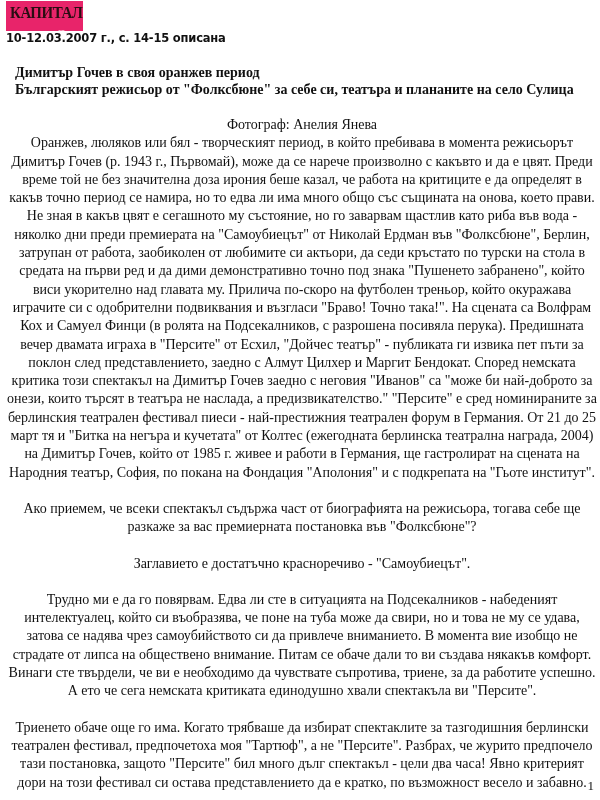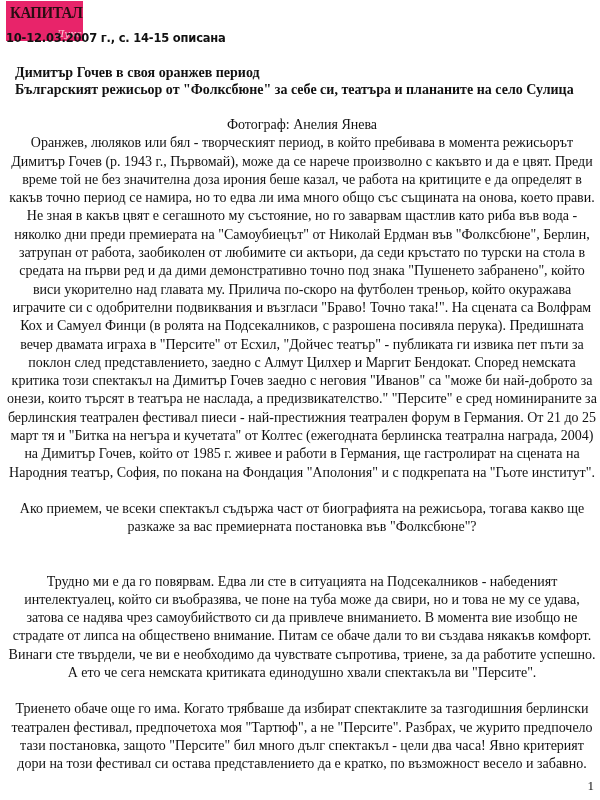--- a/index.html
+++ b/index.html
@@ -1,19 +1,19 @@
 <!DOCTYPE html>
 <html><head>
 <meta charset="utf-8">
 <style>
   html, body { margin: 0; padding: 0; background: #ffffff; }
   body { width: 600px; height: 800px; position: relative; overflow: hidden; color: #111; }
   .page { position: absolute; left: 5px; top: 0; width: 592px; }
   .logo {
-    position: absolute; left: 1px; top: 1px; width: 77px; height: 40px;
+    position: absolute; left: 1px; top: 1px; width: 77px; height: 30px;
     background: #e8246a; overflow: hidden;
   }
   .logo-main {
     position: absolute; left: 4px; top: 2px;
     font-family: "Liberation Serif", serif; font-weight: bold;
     font-size: 15px; letter-spacing: -0.5px; color: #2a0d12;
     transform: scaleY(1.15); transform-origin: top left;
   }
   .logo-sub {
     position: absolute; left: 50px; top: 9px;
@@ -53,22 +53,23 @@
 
   <div class="titles">
     <div>Димитър Гочев в своя оранжев период</div>
     <div>Българският режисьор от "Фолксбюне" за себе си, театъра и плананите на село Сулица</div>
   </div>
 
   <div class="body-text">
     <p>Фотограф: Анелия Янева</p>
     <p>Оранжев, люляков или бял - творческият период, в който пребивава в момента режисьорът Димитър Гочев (р. 1943 г., Първомай), може да се нарече произволно с какъвто и да е цвят. Преди време той не без значителна доза ирония беше казал, че работа на критиците е да определят в какъв точно период се намира, но то едва ли има много общо със същината на онова, което прави. Не зная в какъв цвят е сегашното му състояние, но го заварвам щастлив като риба във вода - няколко дни преди премиерата на "Самоубиецът" от Николай Ердман във "Фолксбюне", Берлин, затрупан от работа, заобиколен от любимите си актьори, да седи кръстато по турски на стола в средата на първи ред и да дими демонстративно точно под знака "Пушенето забранено", който виси укорително над главата му. Прилича по-скоро на футболен треньор, който окуражава играчите си с одобрителни подвиквания и възгласи "Браво! Точно така!". На сцената са Волфрам Кох и Самуел Финци (в ролята на Подсекалников, с разрошена посивяла перука). Предишната вечер двамата играха в "Персите" от Есхил, "Дойчес театър" - публиката ги извика пет пъти за поклон след представлението, заедно с Алмут Цилхер и Маргит Бендокат. Според немската критика този спектакъл на Димитър Гочев заедно с неговия "Иванов" са "може би най-доброто за онези, които търсят в театъра не наслада, а предизвикателство." "Персите" е сред номинираните за берлинския театрален фестивал пиеси - най-престижния театрален форум в Германия. От 21 до 25 март тя и "Битка на негъра и кучетата" от Колтес (ежегодната берлинска театрална награда, 2004) на Димитър Гочев, който от 1985 г. живее и работи в Германия, ще гастролират на сцената на Народния театър, София, по покана на Фондация "Аполония" и с подкрепата на "Гьоте институт".</p>
     <div class="gap"></div>
-    <p>Ако приемем, че всеки спектакъл съдържа част от биографията на режисьора, тогава какво ще разкаже за вас премиерната постановка във "Фолксбюне"?</p>
+    <p>Ако приемем, че всеки спектакъл съдържа част от биографията на режисьора, тогава себе ще разкаже за вас премиерната постановка във "Фолксбюне"?</p>
     <div class="gap"></div>
+    <p>Заглавието е достатъчно красноречиво - "Самоубиецът".</p>
     <div class="gap"></div>
     <p>Трудно ми е да го повярвам. Едва ли сте в ситуацията на Подсекалников - набеденият интелектуалец, който си въобразява, че поне на туба може да свири, но и това не му се удава, затова се надява чрез самоубийството си да привлече вниманието. В момента вие изобщо не страдате от липса на обществено внимание. Питам се обаче дали то ви създава някакъв комфорт. Винаги сте твърдели, че ви е необходимо да чувствате съпротива, триене, за да работите успешно. А ето че сега немската критиката единодушно хвали спектакъла ви "Персите".</p>
     <div class="gap"></div>
     <p>Триенето обаче още го има. Когато трябваше да избират спектаклите за тазгодишния берлински театрален фестивал, предпочетоха моя "Тартюф", а не "Персите". Разбрах, че журито предпочело тази постановка, защото "Персите" бил много дълг спектакъл - цели два часа! Явно критерият дори на този фестивал си остава представлението да е кратко, по възможност весело и забавно.</p>
   </div>
 </div>
 
 <div class="page-number">1</div>
 
 </body></html>

